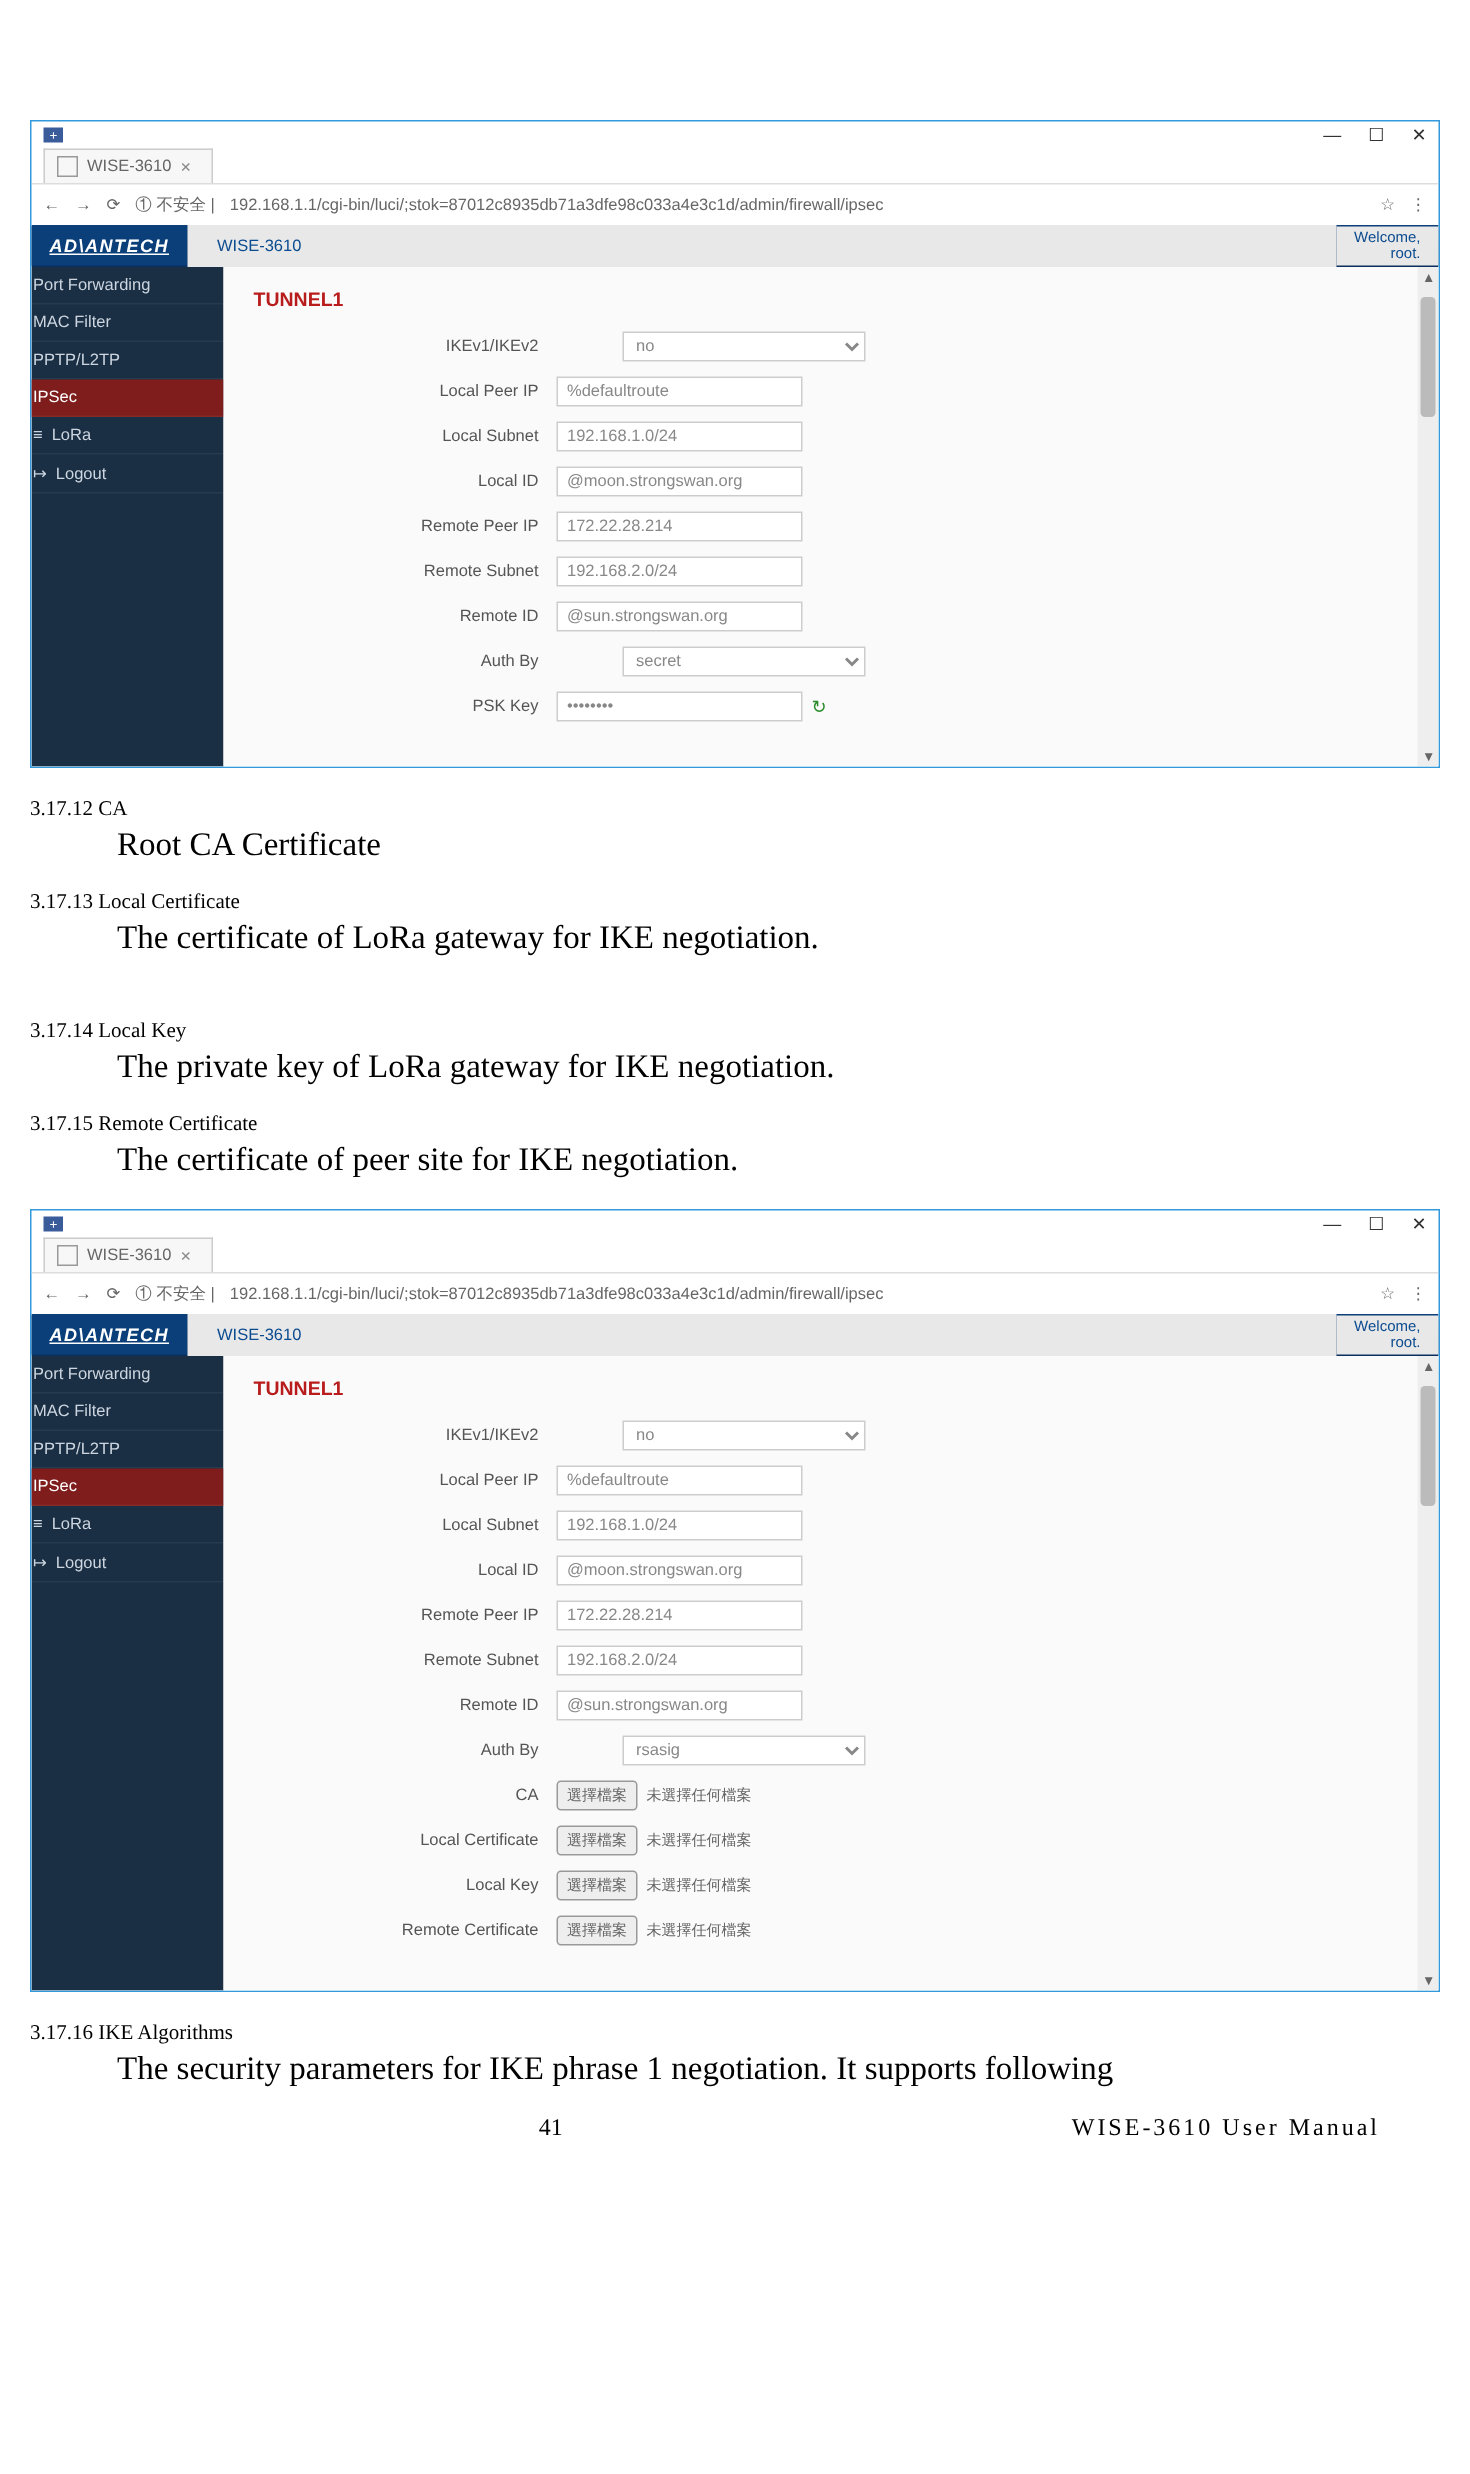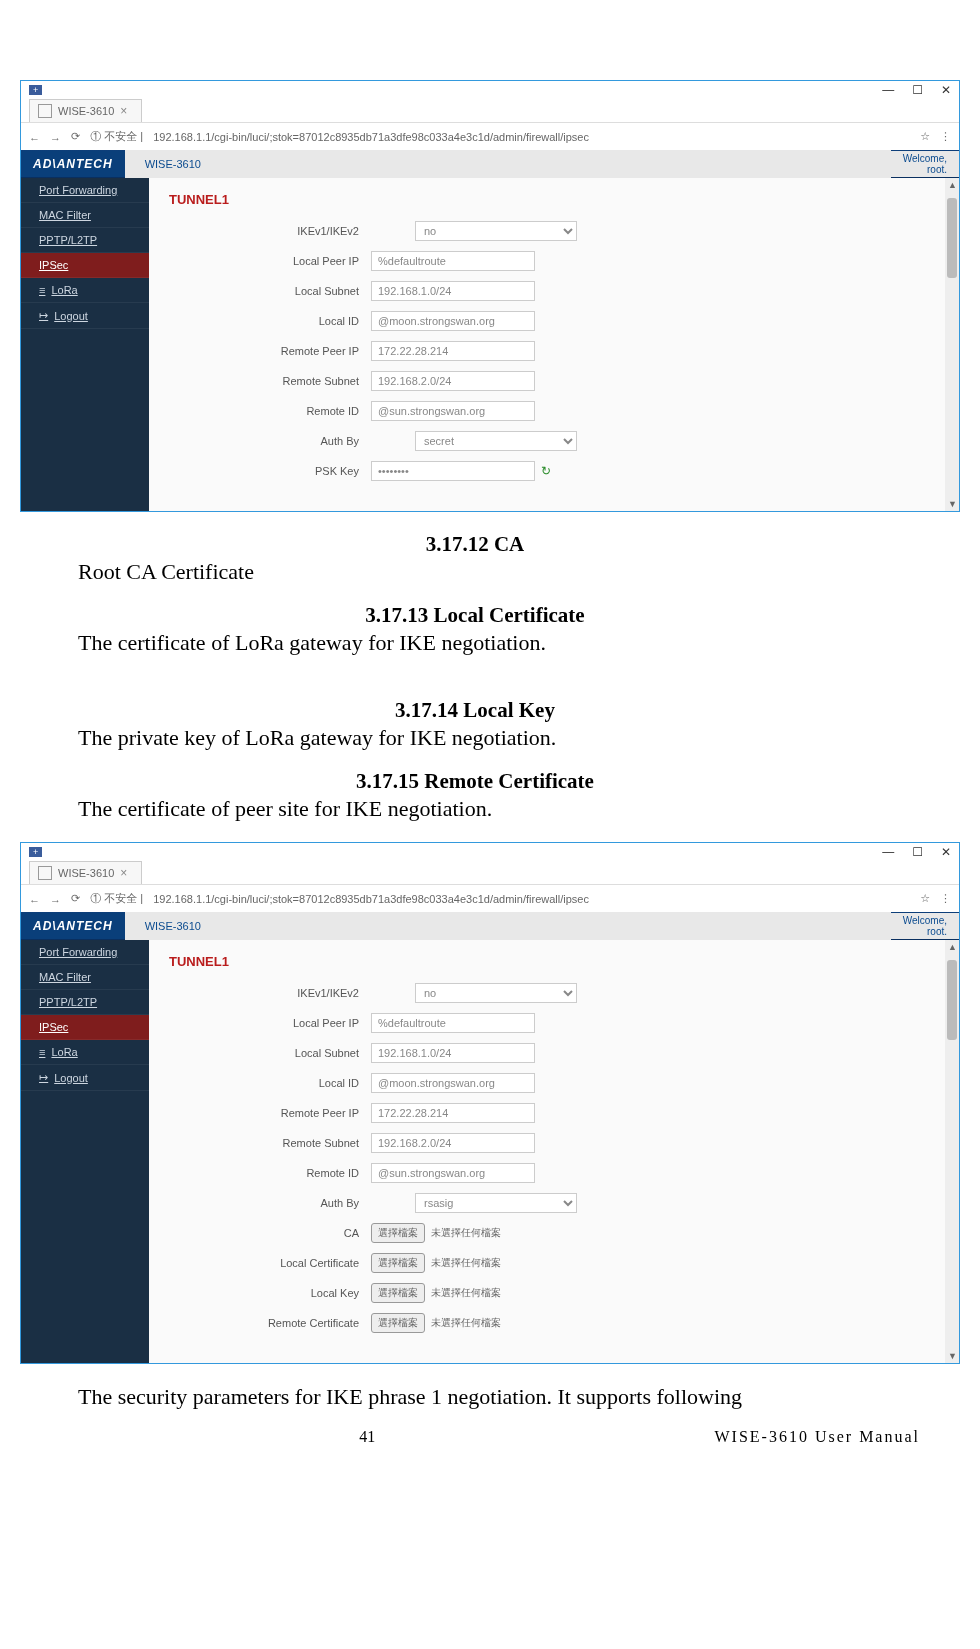--- a/index.html
+++ b/index.html
@@ -85,20 +85,21 @@
     height: 28px;
   }
   .logo {
     background: #0a3f7a;
     color: #fff;
     font-weight: bold;
     font-style: italic;
     padding: 6px 12px;
     font-size: 12px;
     letter-spacing: 1px;
+    text-decoration: underline;
   }
   .header-bar .breadcrumb {
     background: #e8e8e8;
     color: #0b4b8f;
     flex: 1;
     height: 100%;
     display: flex;
     align-items: center;
     padding-left: 20px;
     font-size: 11px;
@@ -112,23 +113,22 @@
     line-height: 11px;
   }
   .sidebar {
     width: 128px;
     background: #1a2f44;
     color: #cdd6e0;
     font-size: 11px;
     min-height: 300px;
   }
   .sidebar .item {
-    padding: 6px 18px;
+    padding: 6px 1px;
     border-bottom: 1px solid rgba(255,255,255,0.06);
-    text-decoration: underline;
   }
   .sidebar .item.active {
     background: #7f1d1d;
     color: #fff;
   }
   .sidebar .item.group {
     display:flex; align-items:center; gap:6px;
   }
   .main {
     flex: 1;
@@ -203,24 +203,23 @@
   }
   .scrollbar .arr-up, .scrollbar .arr-dn {
     position:absolute; left:3px; font-size:9px; color:#666;
   }
   .scrollbar .arr-up { top:2px; }
   .scrollbar .arr-dn { bottom:2px; }
 
   
   .doc-section { margin: 10px 30px 10px 0; }
   .doc-heading {
-    font-weight: bold;
-    font-size: 21px;
+    font-weight: normal;
+    font-size: 14px;
     margin: 6px 0 2px 0;
-    text-align: center;
   }
   .doc-body {
     font-size: 22px;
     margin: 0 0 18px 58px;
   }
   .doc-body.just {
     text-align: justify;
     margin-right: 0;
   }
   .footer {
@@ -521,20 +520,21 @@
 
       <div class="scrollbar">
         <span class="arr-up">▲</span>
         <div class="thumb"></div>
         <span class="arr-dn">▼</span>
       </div>
     </div>
   </div>
 
   <div class="doc-section">
+    <div class="doc-heading">3.17.16 IKE Algorithms</div>
     <div class="doc-body just">The  security  parameters  for  IKE  phrase  1  negotiation.  It  supports  following</div>
   </div>
 
   <div class="footer">
     <span></span>
     <span class="pn">41</span>
     <span class="man">WISE-3610  User  Manual</span>
   </div>
 </div>
 

